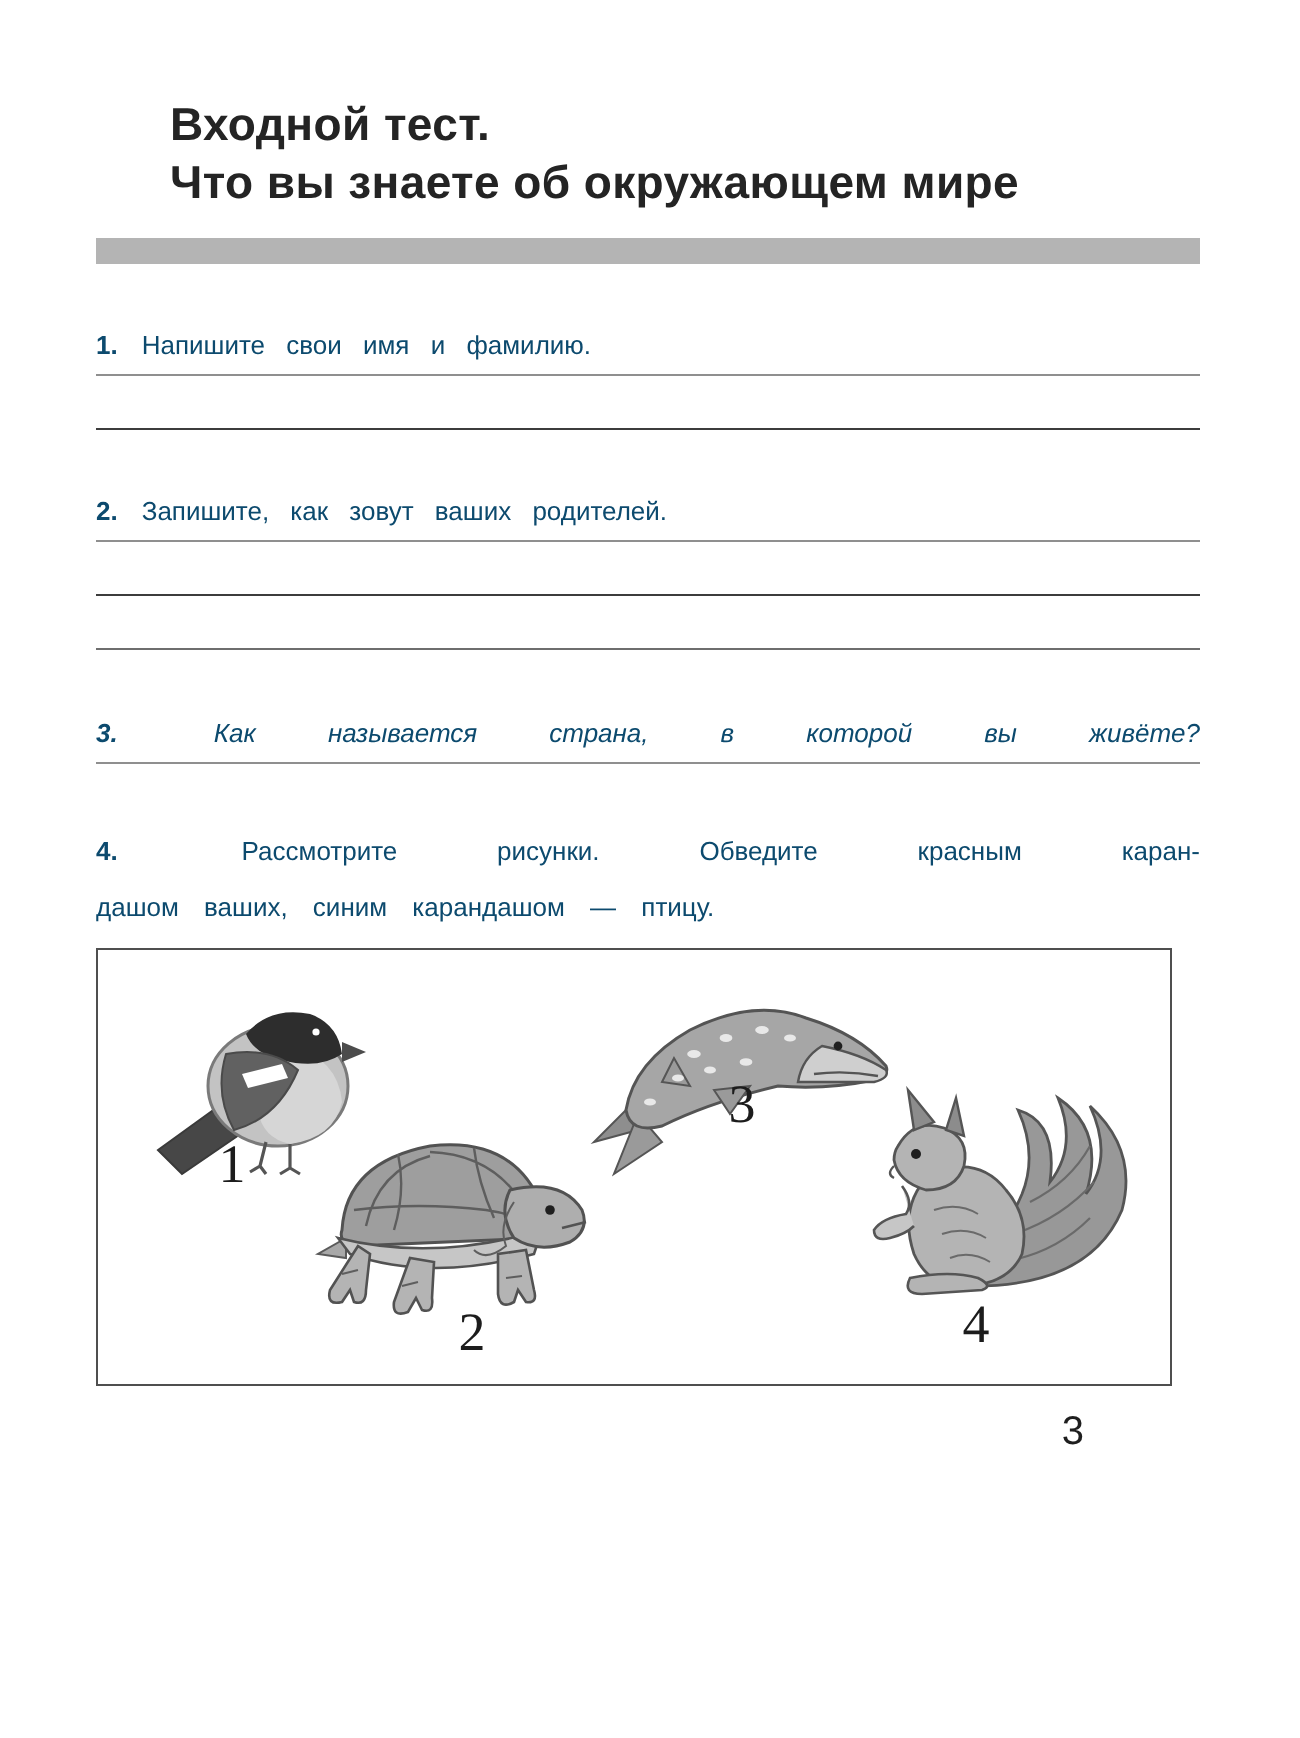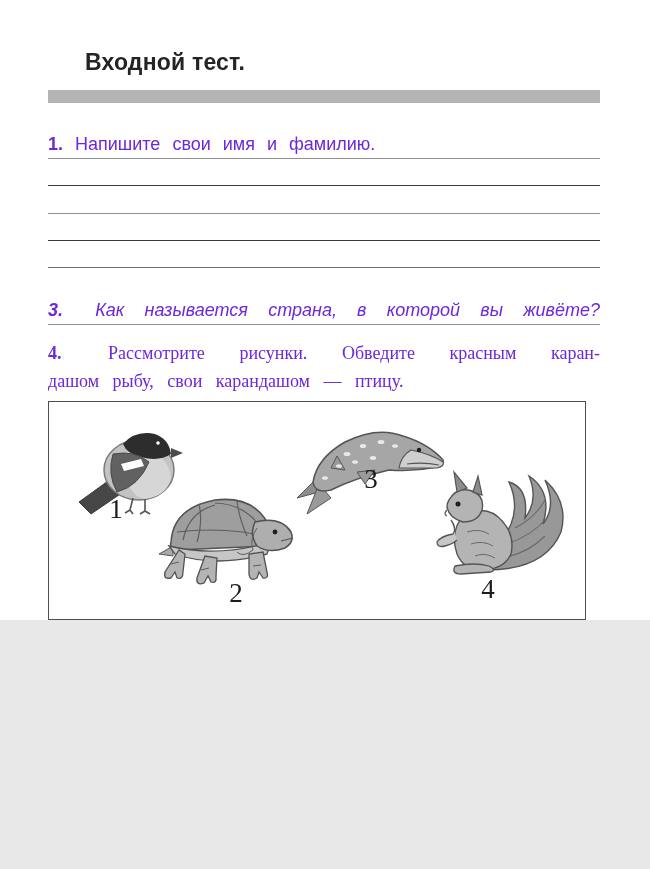--- a/index.html
+++ b/index.html
@@ -1,18 +1,18 @@
 <!DOCTYPE html>
 <html><head>
 <meta charset="utf-8">
 <style>
   html,body{margin:0;padding:0;background:#e8e8e8;}
   .page{
     position:relative;
-    width:650px;height:620px;
+    width:650px;height:869px;
     background:#ffffff;
     font-family:"Liberation Sans","DejaVu Sans",sans-serif;
     color:#222;
     overflow:hidden;
     margin:0 auto;
   }
   .content{padding:0 50px 0 48px;}
   h1.title{
     margin:48px 0 0 37px;
     font-size:23px;
@@ -21,32 +21,32 @@
     color:#242424;
     letter-spacing:.2px;
   }
   .bar{
     height:13px;
     background:#b4b4b4;
     margin-top:13px;
   }
   .qtext{
     margin:0;
-    font-size:18px;
+    font-size:13px;
     line-height:28px;
-    color:#6d28d9;
+    color:#0c4a6e;
   }
   .qnum{font-weight:bold;padding-right:12px;}
   .spread{word-spacing:7px;}
   .wide{word-spacing:9px;}
   .full{text-align:justify;text-align-last:justify;}
   .q1{margin-top:27px;}
   .q2{margin-top:27px;}
   .q3{margin-top:28px;font-style:italic;}
-  .q4{margin-top:14px;font-family:Liberation Serif, serif;}
+  .q4{margin-top:30px;}
   .aline{height:0;border-top:1px solid #8f8f8f;}
   .aline.dark{border-top-color:#3c3c3c;}
   .aline.med{border-top-color:#6e6e6e;}
   .q1 .aline:first-child{margin-top:20px;}
   .q1 .aline + .aline{margin-top:26px;}
   .q2 .aline:first-child{margin-top:19px;}
   .q2 .aline + .aline{margin-top:26px;}
   .q3 .aline:first-child{margin-top:14px;border-top-width:2px;border-top-color:#4a4a4a;}
   .figure-box{
     position:relative;
@@ -73,44 +73,46 @@
   svg{display:block;}
 </style>
 </head>
 <body>
 
 <div class="page">
   <div class="content">
 
     <h1 class="title">
       <span>Входной тест.</span><br>
+      <span>Что вы знаете об окружающем мире</span>
     </h1>
 
     <div class="bar"></div>
 
     <section class="q1">
       <p class="qtext spread"><b class="qnum">1.</b><span>Напишите свои имя и фамилию.</span></p>
       <div class="aline"></div>
       <div class="aline dark"></div>
     </section>
 
     <section class="q2">
+      <p class="qtext spread"><b class="qnum">2.</b><span>Запишите, как зовут ваших родителей.</span></p>
       <div class="aline"></div>
       <div class="aline dark"></div>
       <div class="aline med"></div>
     </section>
 
     <section class="q3">
       <p class="qtext full"><b class="qnum">3.</b> <span>Как называется страна, в которой вы живёте?</span></p>
       <div class="aline"></div>
     </section>
 
     <section class="q4">
       <p class="qtext full"><b class="qnum">4.</b> <span>Рассмотрите рисунки. Обведите красным каран-</span></p>
-      <p class="qtext wide">дашом рыбу, свои карандашом — птицу.</p>
+      <p class="qtext wide">дашом ваших, синим карандашом — птицу.</p>
     </section>
 
     <div class="figure-box">
 
       <div class="animal" style="left:26px;top:24px;">
         <svg width="118" height="92" viewBox="0 0 118 92">
           <polygon points="4,76 40,50 54,62 16,88" fill="#474747" stroke="#3a3a3a" stroke-width="1"></polygon>
           <ellipse cx="64" cy="44" rx="35" ry="30" fill="#c3c3c3" stroke="#7a7a7a" stroke-width="1.5"></ellipse>
           <path d="M 70 24 Q 94 30 96 52 Q 92 70 70 73 Q 56 70 54 56 Z" fill="#d6d6d6"></path>
           <path d="M 48 18 Q 60 4 80 8 Q 94 13 96 28 Q 84 36 66 31 Q 52 28 48 18 Z" fill="#2d2d2d"></path>

